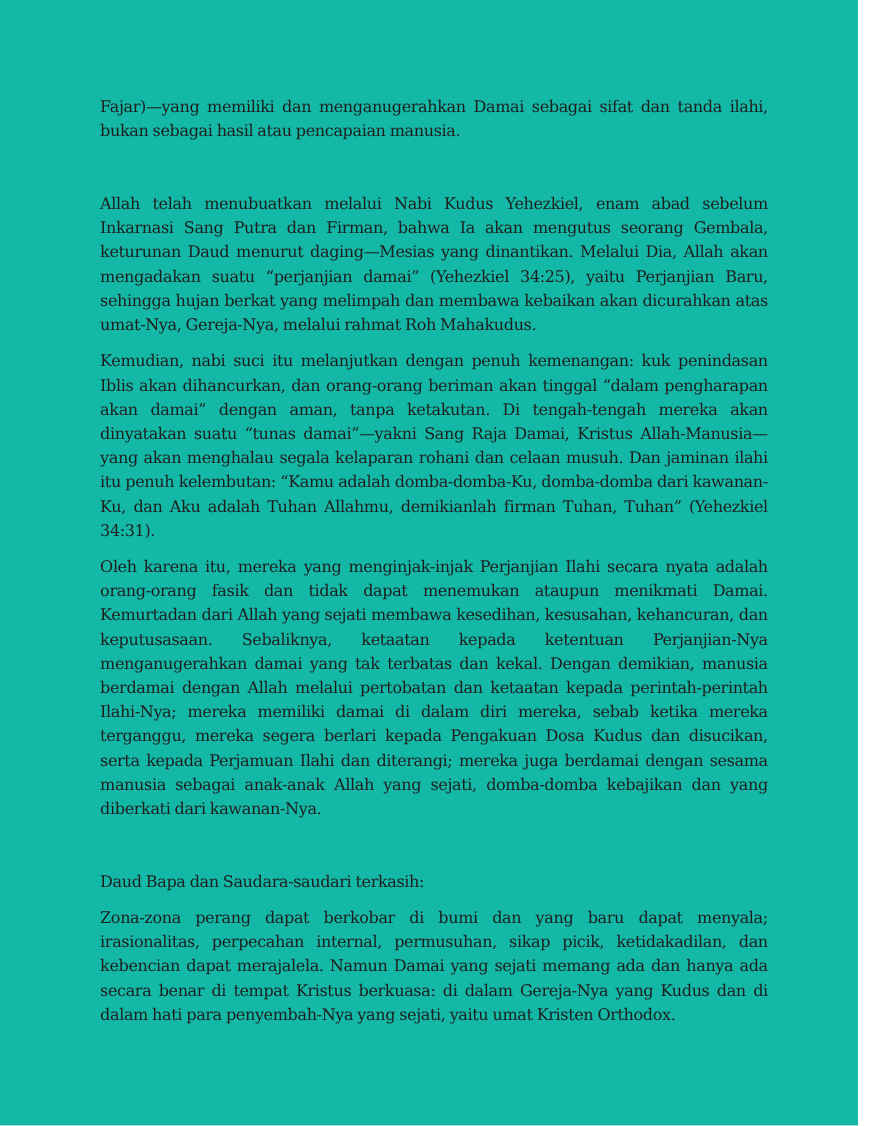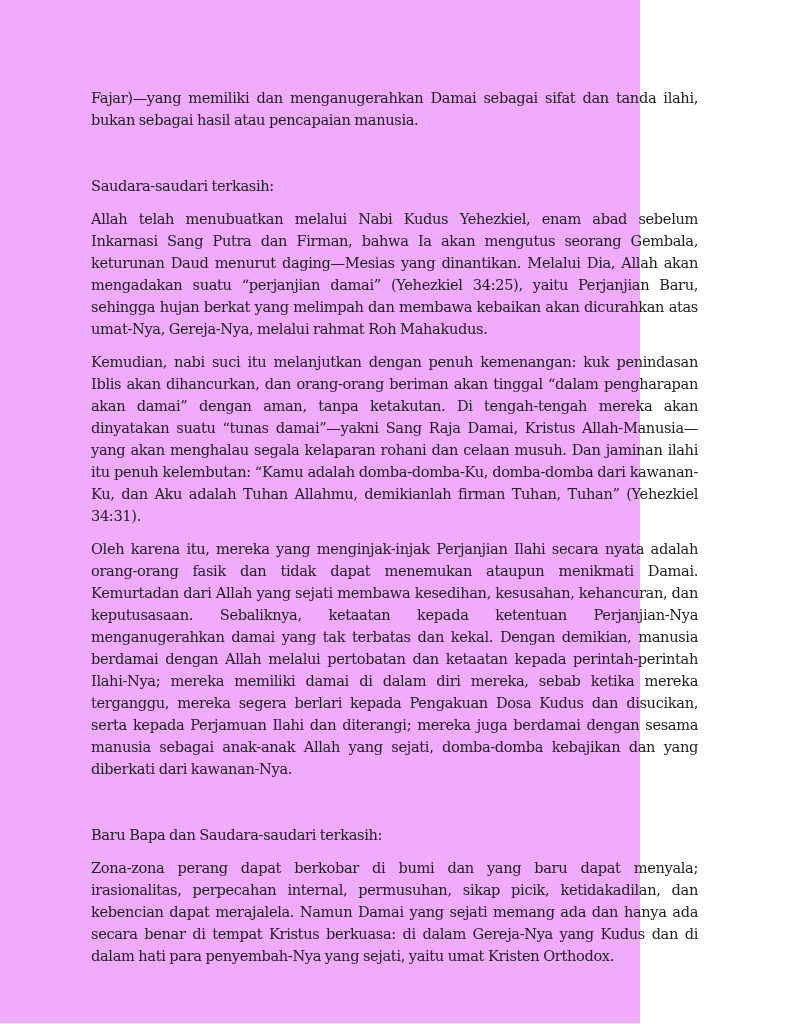--- a/index.html
+++ b/index.html
@@ -10,23 +10,23 @@
   body {
     width: 792px;
     height: 1024px;
     position: relative;
     overflow: hidden;
   }
   .page {
     position: absolute;
     left: 0;
     top: 0;
-    width: 640px;
+    width: 780px;
     height: 1023px;
-    background: #f0abfc;
+    background: #14b8a6;
     border-bottom: 1px solid #e4e4e4;
   }
   .content {
     position: absolute;
     left: 91px;
     top: 87px;
     width: 607px;
     font-family: "DejaVu Serif", "Liberation Serif", serif;
     font-size: 14.6px;
     line-height: 22px;
@@ -48,21 +48,20 @@
     height: 33px;
   }
 </style>
 </head>
 <body>
 
 <div class="page">
   <div class="content">
     <p class="last-left">Fajar)—yang memiliki dan menganugerahkan Damai sebagai sifat dan tanda ilahi, bukan sebagai hasil atau pencapaian manusia.</p>
     <div class="gap-large"></div>
-    <p class="greeting">Saudara-saudari terkasih:</p>
     <p class="last-left">Allah telah menubuatkan melalui Nabi Kudus Yehezkiel, enam abad sebelum Inkarnasi Sang Putra dan Firman, bahwa Ia akan mengutus seorang Gembala, keturunan Daud menurut daging—Mesias yang dinantikan. Melalui Dia, Allah akan mengadakan suatu “perjanjian damai” (Yehezkiel 34:25), yaitu Perjanjian Baru, sehingga hujan berkat yang melimpah dan membawa kebaikan akan dicurahkan atas umat-Nya, Gereja-Nya, melalui rahmat Roh Mahakudus.</p>
     <p class="last-left">Kemudian, nabi suci itu melanjutkan dengan penuh kemenangan: kuk penindasan Iblis akan dihancurkan, dan orang-orang beriman akan tinggal “dalam pengharapan akan damai” dengan aman, tanpa ketakutan. Di tengah-tengah mereka akan dinyatakan suatu “tunas damai”—yakni Sang Raja Damai, Kristus Allah-Manusia—yang akan menghalau segala kelaparan rohani dan celaan musuh. Dan jaminan ilahi itu penuh kelembutan: “Kamu adalah domba-domba-Ku, domba-domba dari kawanan-Ku, dan Aku adalah Tuhan Allahmu, demikianlah firman Tuhan, Tuhan” (Yehezkiel 34:31).</p>
     <p class="last-left">Oleh karena itu, mereka yang menginjak-injak Perjanjian Ilahi secara nyata adalah orang-orang fasik dan tidak dapat menemukan ataupun menikmati Damai. Kemurtadan dari Allah yang sejati membawa kesedihan, kesusahan, kehancuran, dan keputusasaan. Sebaliknya, ketaatan kepada ketentuan Perjanjian-Nya menganugerahkan damai yang tak terbatas dan kekal. Dengan demikian, manusia berdamai dengan Allah melalui pertobatan dan ketaatan kepada perintah-perintah Ilahi-Nya; mereka memiliki damai di dalam diri mereka, sebab ketika mereka terganggu, mereka segera berlari kepada Pengakuan Dosa Kudus dan disucikan, serta kepada Perjamuan Ilahi dan diterangi; mereka juga berdamai dengan sesama manusia sebagai anak-anak Allah yang sejati, domba-domba kebajikan dan yang diberkati dari kawanan-Nya.</p>
     <div class="gap-large"></div>
-    <p class="greeting">Baru Bapa dan Saudara-saudari terkasih:</p>
+    <p class="greeting">Daud Bapa dan Saudara-saudari terkasih:</p>
     <p class="last-left">Zona-zona perang dapat berkobar di bumi dan yang baru dapat menyala; irasionalitas, perpecahan internal, permusuhan, sikap picik, ketidakadilan, dan kebencian dapat merajalela. Namun Damai yang sejati memang ada dan hanya ada secara benar di tempat Kristus berkuasa: di dalam Gereja-Nya yang Kudus dan di dalam hati para penyembah-Nya yang sejati, yaitu umat Kristen Orthodox.</p>
   </div>
 </div>
 
 </body></html>

